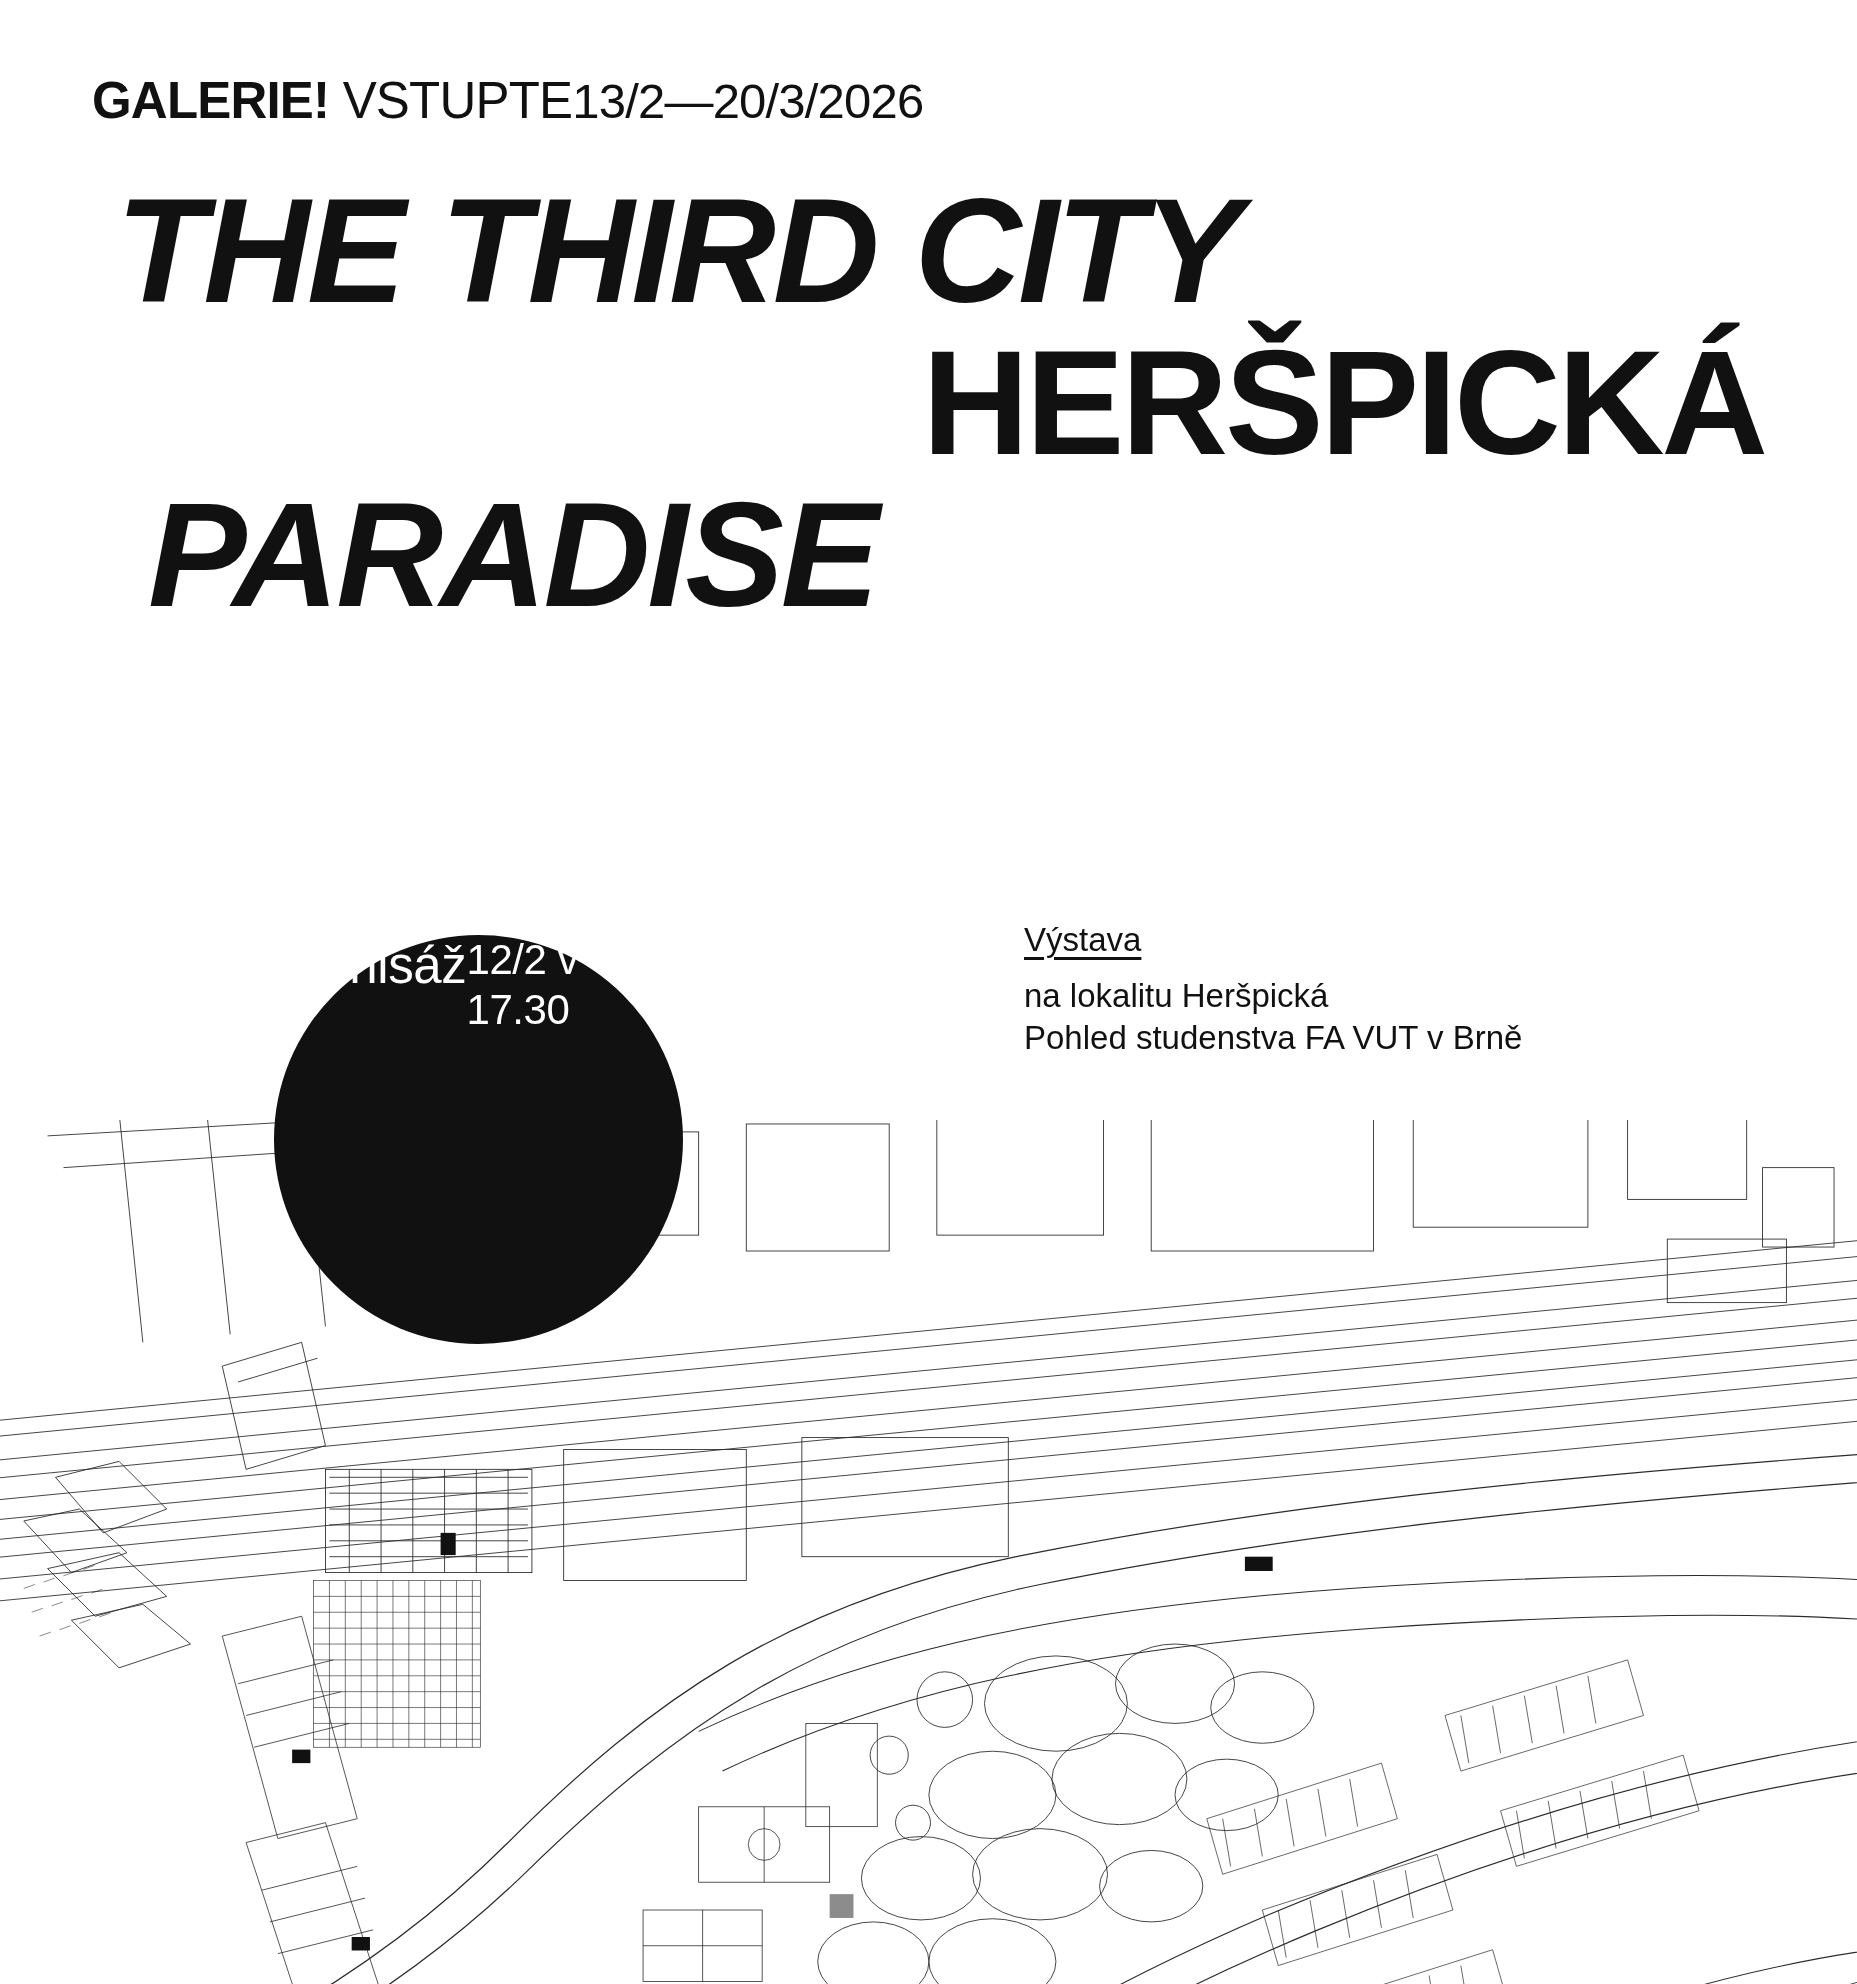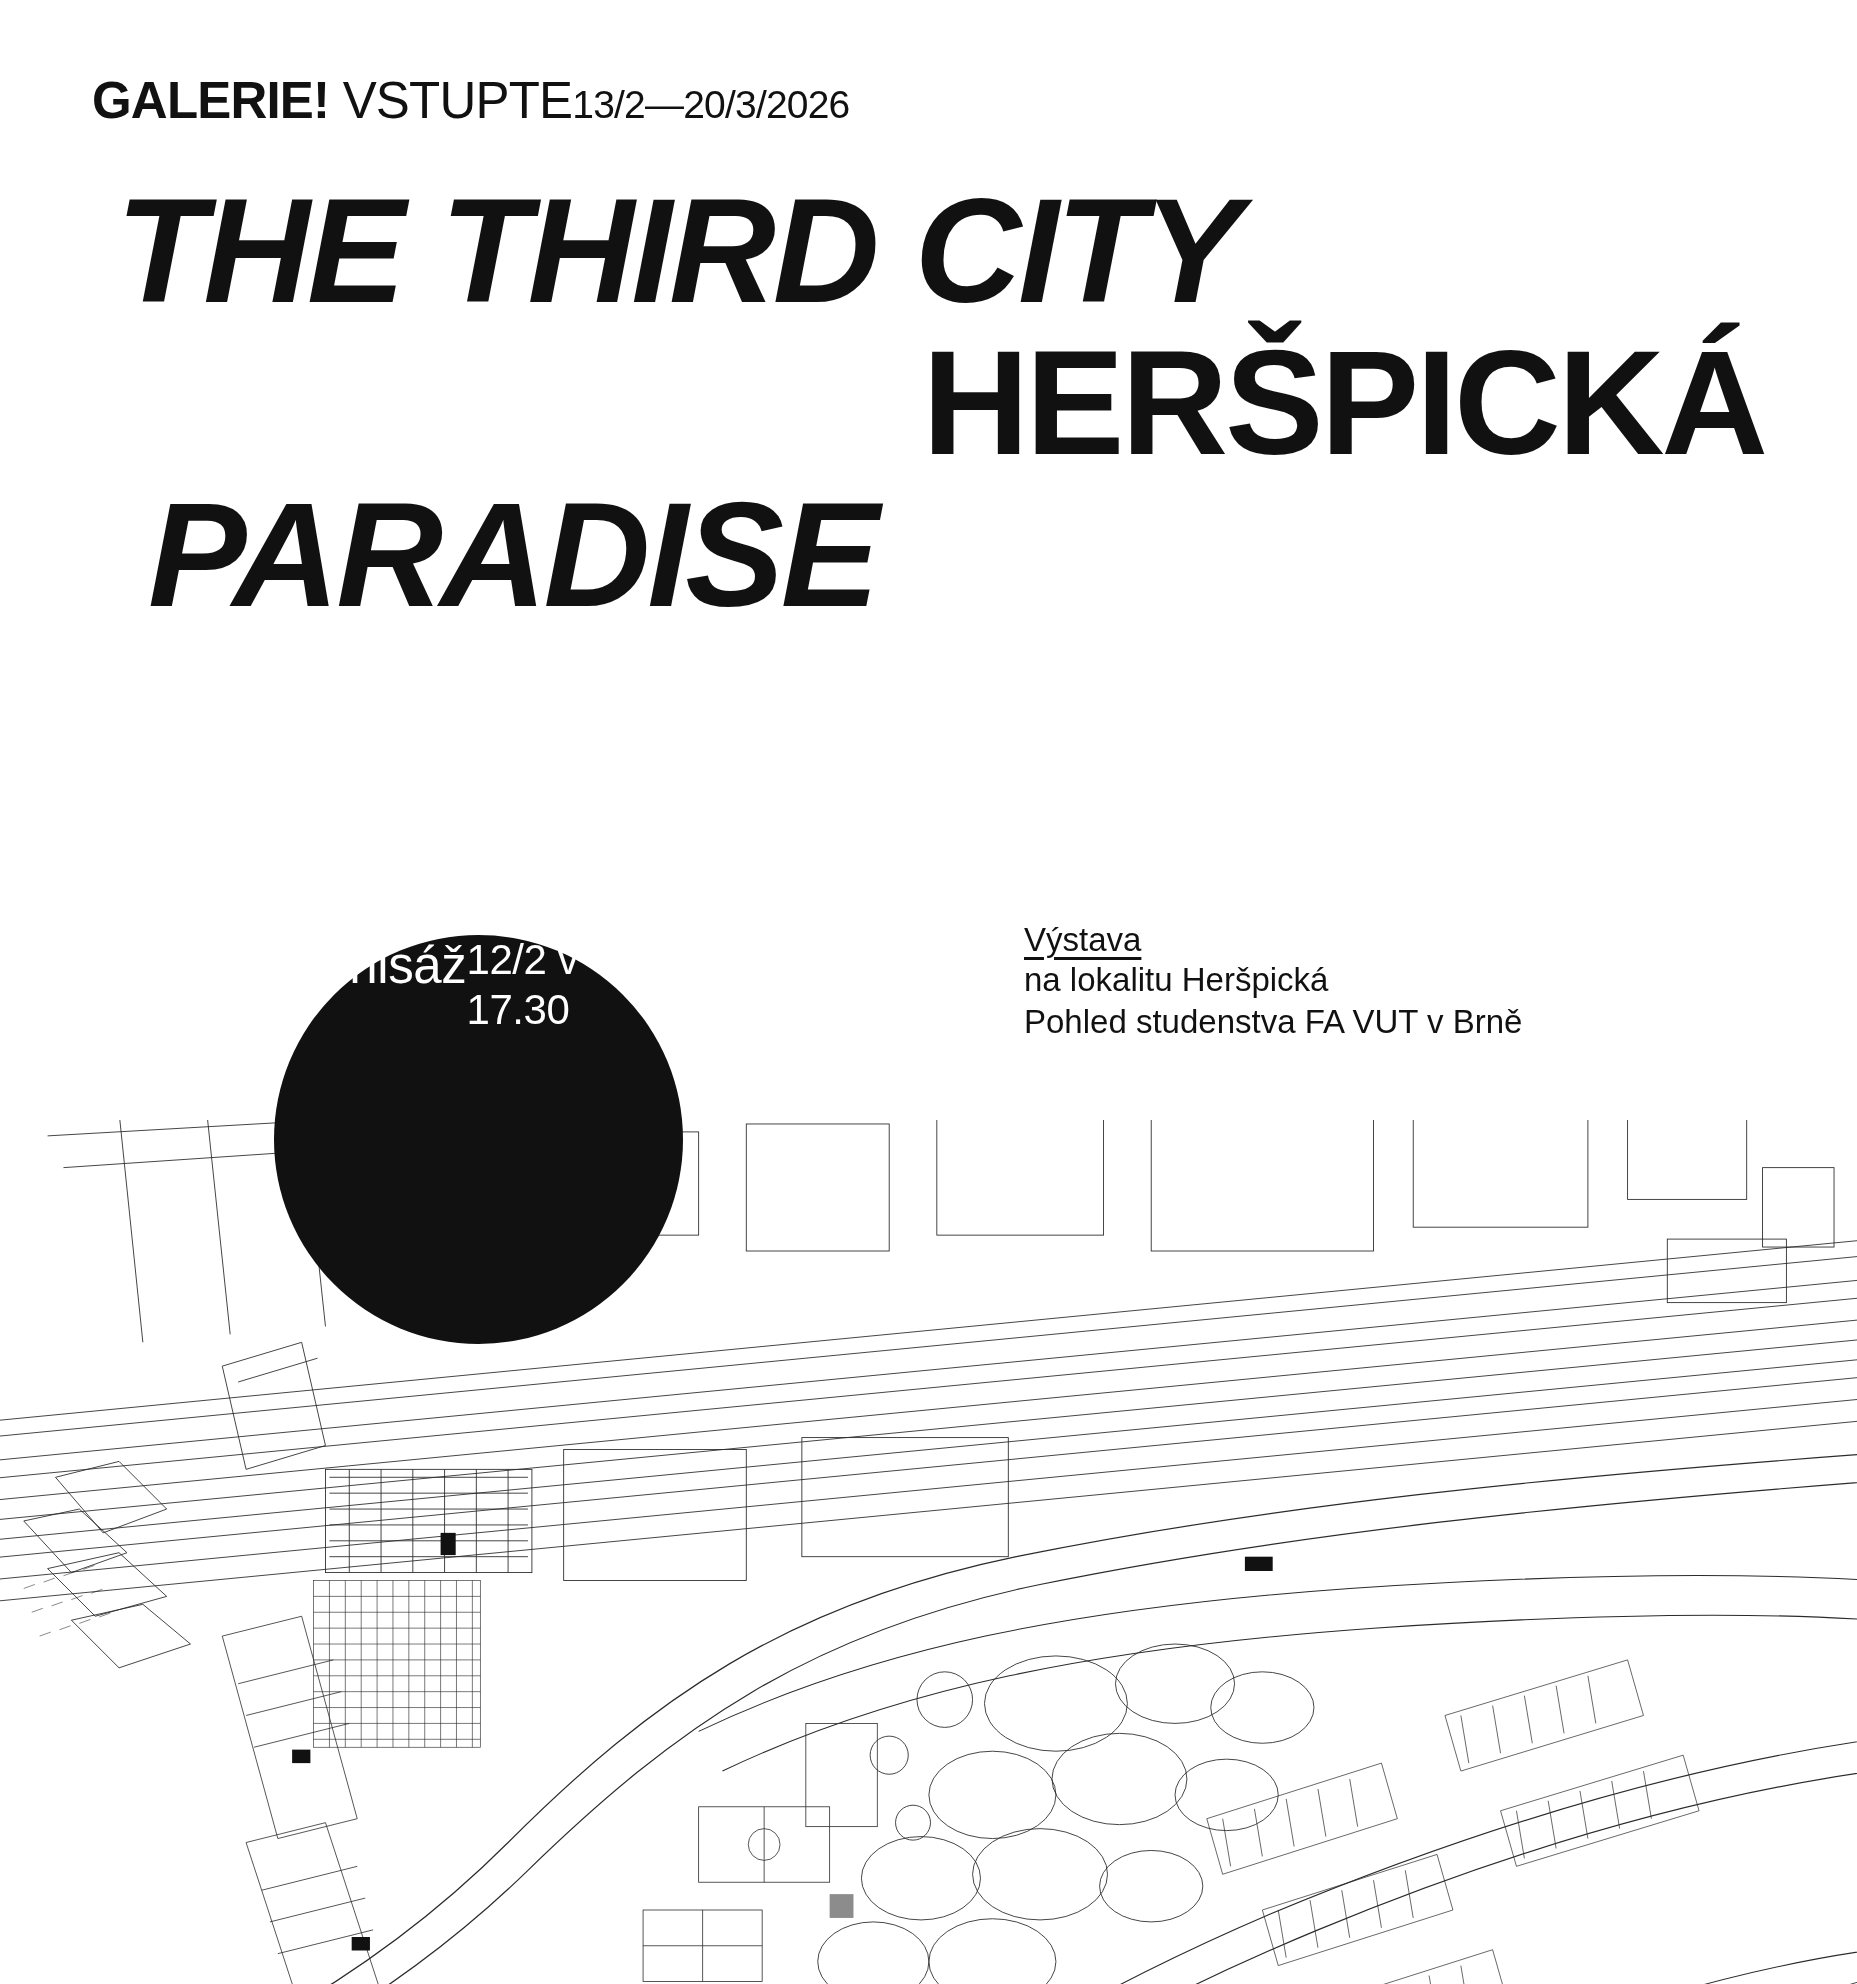--- a/index.html
+++ b/index.html
@@ -30,21 +30,21 @@
     align-items: baseline;
   }
   .gallery-mark {
     font-size: 51px;
     letter-spacing: -0.8px;
     white-space: nowrap;
   }
   .gallery-mark .bold { font-weight: 700; }
   .gallery-mark .light { font-weight: 400; }
   .date-range {
-    font-size: 39px;
+    font-size: 49px;
     font-weight: 400;
     letter-spacing: -0.8px;
     white-space: nowrap;
   }
 
   
   .titles {
     position: absolute;
     top: 178px;
     left: 92px;
@@ -67,21 +67,21 @@
     position: absolute;
     top: 921px;
     left: 1024px;
     width: 754px;
   }
   .subtitle-label {
     font-size: 33px;
     font-weight: 400;
     text-decoration: underline;
     text-underline-offset: 5.6px;
-    margin-bottom: 0;
+    margin-bottom: 16px;
   }
   .subtitle-text {
     font-size: 33px;
     font-weight: 400;
     line-height: 1.28;
   }
 
   
   .vernissage {
     position: absolute;

